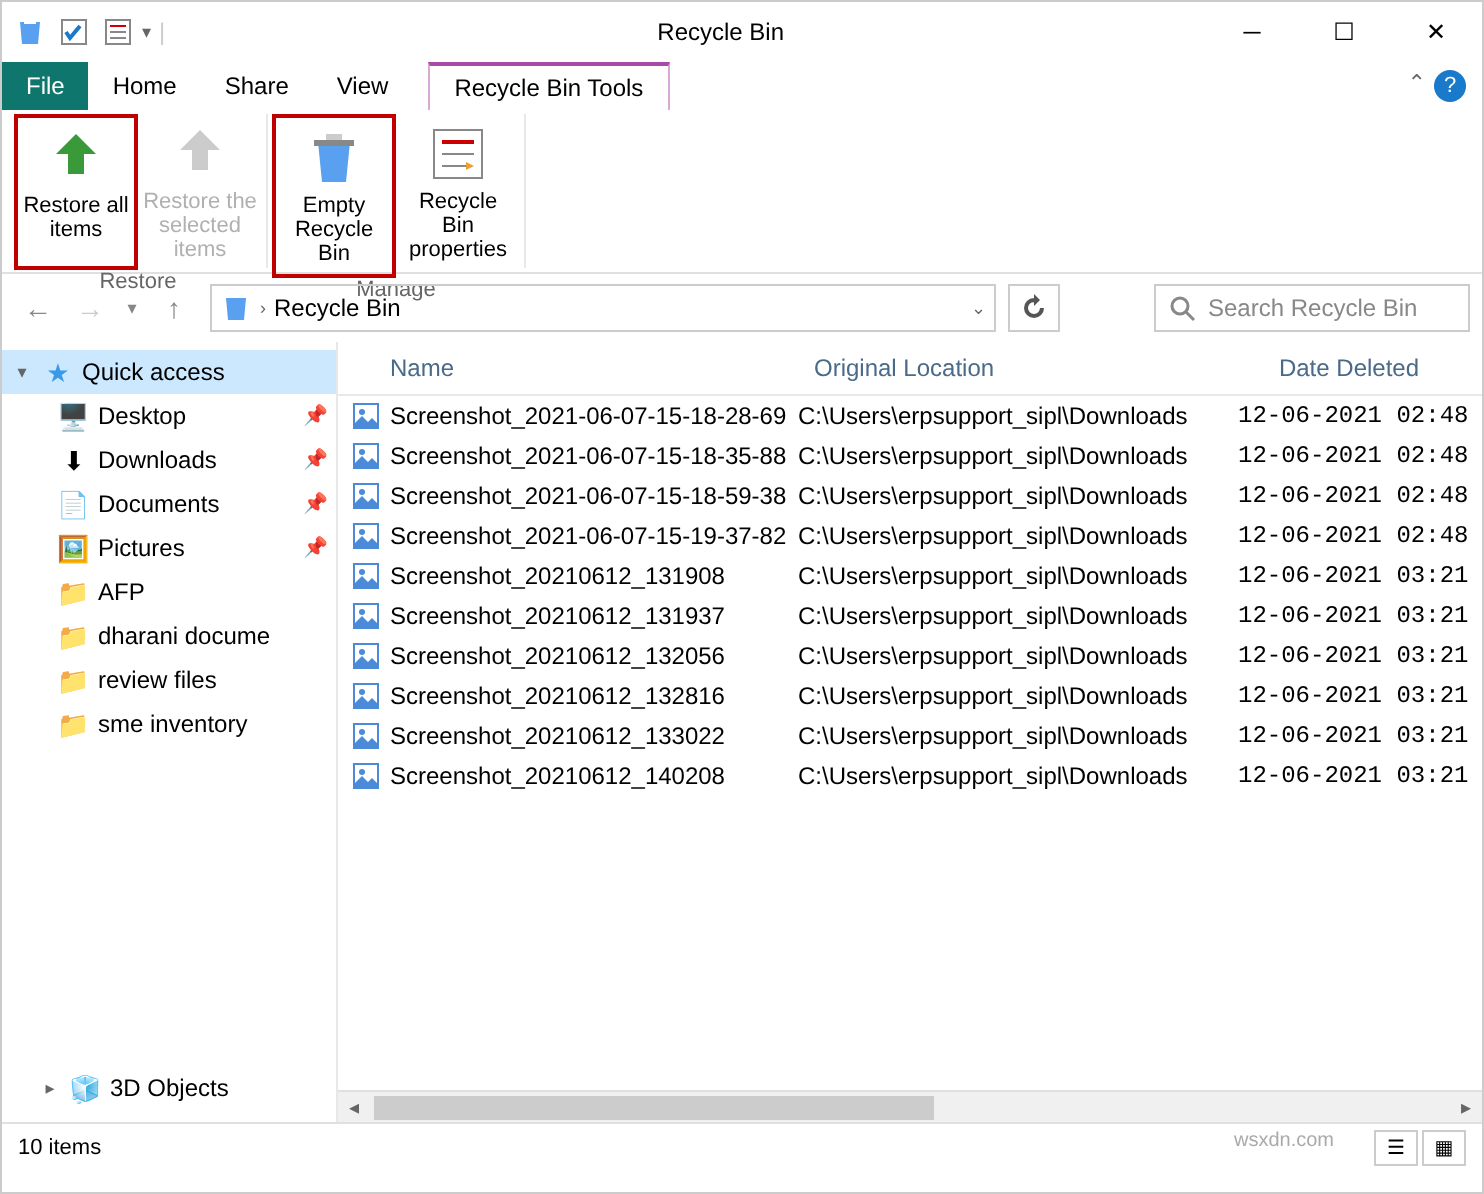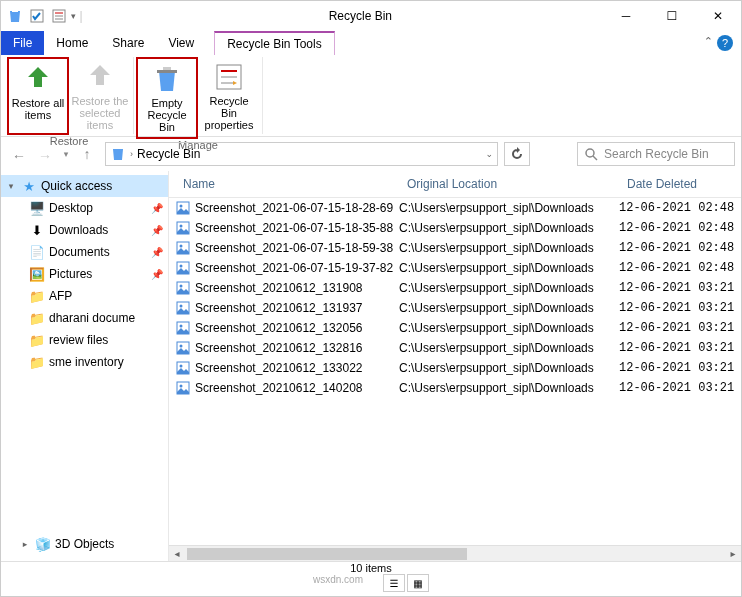--- a/index.html
+++ b/index.html
@@ -7,21 +7,21 @@
     
     .titlebar { height: 30px; display: flex; align-items: center; font-size: 12px; }
     .qat { display: flex; align-items: center; gap: 2px; padding: 0 4px; }
     .qat-icon { width: 20px; height: 20px; display: flex; align-items: center; justify-content: center; }
     .title-text { flex: 1; text-align: left; padding-left: 240px; }
     .win-controls { display: flex; }
     .win-btn { width: 46px; height: 30px; display: flex; align-items: center; justify-content: center; font-size: 12px; }
     
     .tabs { height: 24px; display: flex; font-size: 12px; }
     .tab { padding: 0 12px; display: flex; align-items: center; cursor: pointer; }
-    .tab.file { background: #1d4ed8; color: #fff; }
+    .tab.file { background: #0f766e; color: #fff; }
     .tab.active { border: 1px solid #d8a8d8; border-top: 2px solid #a84aa8; border-bottom: none; background: #fff; }
     
     .ribbon { height: 82px; background: #fff; border-bottom: 1px solid #e0e0e0; display: flex; padding: 2px 4px; }
     .ribbon-group { display: flex; flex-direction: column; align-items: center; padding: 0 2px; border-right: 1px solid #e8e8e8; }
     .ribbon-buttons { display: flex; flex: 1; }
     .ribbon-btn { width: 62px; display: flex; flex-direction: column; align-items: center; justify-content: flex-start; padding: 4px 2px; font-size: 11px; text-align: center; line-height: 1.1; cursor: pointer; }
     .ribbon-btn.highlight { border: 2px solid #c00000; }
     .ribbon-btn.disabled { color: #b0b0b0; }
     .ribbon-icon { width: 32px; height: 32px; display: flex; align-items: center; justify-content: center; font-size: 24px; margin-bottom: 2px; }
     .group-label { font-size: 11px; color: #666; padding-bottom: 2px; }
@@ -42,34 +42,34 @@
     .tree-item.root { font-weight: normal; }
     .tree-item.selected { background: #cce8ff; }
     .tree-toggle { width: 12px; text-align: center; color: #666; font-size: 9px; }
     .tree-icon { width: 16px; height: 16px; display: flex; align-items: center; justify-content: center; font-size: 13px; }
     .tree-label { flex: 1; white-space: nowrap; overflow: hidden; text-overflow: ellipsis; }
     .pin { color: #888; font-size: 10px; }
     
     .file-list { flex: 1; overflow: auto; font-size: 12px; position: relative; }
     .list-header { display: flex; border-bottom: 1px solid #e8e8e8; position: sticky; top: 0; background: #fff; }
     .col-header { padding: 6px 8px; color: #4a6a8a; font-size: 12px; border-right: 1px solid transparent; }
-    .col-name { width: 230px; padding-left: 14px; }
+    .col-name { width: 230px; padding-left: 26px; }
     .col-loc { width: 220px; }
-    .col-date { width: 120px; text-align: left; padding-right: 16px; }
+    .col-date { width: 120px; text-align: center; padding-right: 16px; }
     .row { display: flex; align-items: center; padding: 2px 0; }
     .cell-name { width: 230px; display: flex; align-items: center; gap: 4px; padding-left: 6px; white-space: nowrap; overflow: hidden; }
     .file-icon { width: 16px; height: 16px; flex-shrink: 0; }
     .cell-loc { width: 220px; white-space: nowrap; overflow: hidden; }
     .cell-date { width: 120px; text-align: center; padding-right: 16px; white-space: nowrap; font-family: Liberation Mono, monospace; }
     
     .scrollbar-h { height: 16px; background: #f0f0f0; border-top: 1px solid #e0e0e0; display: flex; align-items: center; }
     .scroll-arrow { width: 16px; text-align: center; color: #666; font-size: 10px; }
     .scroll-thumb { height: 12px; background: #ccc; margin-left: 2px; }
     
-    .status-bar { height: 24px; border-top: 1px solid #e0e0e0; display: flex; align-items: center; padding: 0 8px; font-size: 11px; justify-content: space-between; flex-direction: column; }
+    .status-bar { height: 24px; border-top: 1px solid #e0e0e0; display: flex; align-items: center; padding: 0 8px; font-size: 11px; justify-content: space-between; }
     .view-toggles { display: flex; gap: 2px; }
     .view-toggle { width: 22px; height: 18px; border: 1px solid #ccc; display: flex; align-items: center; justify-content: center; font-size: 10px; }
     
     svg { display: block; }
   </style>
 </head>
 <body>
 
 <div class="titlebar">
   <div class="qat">

